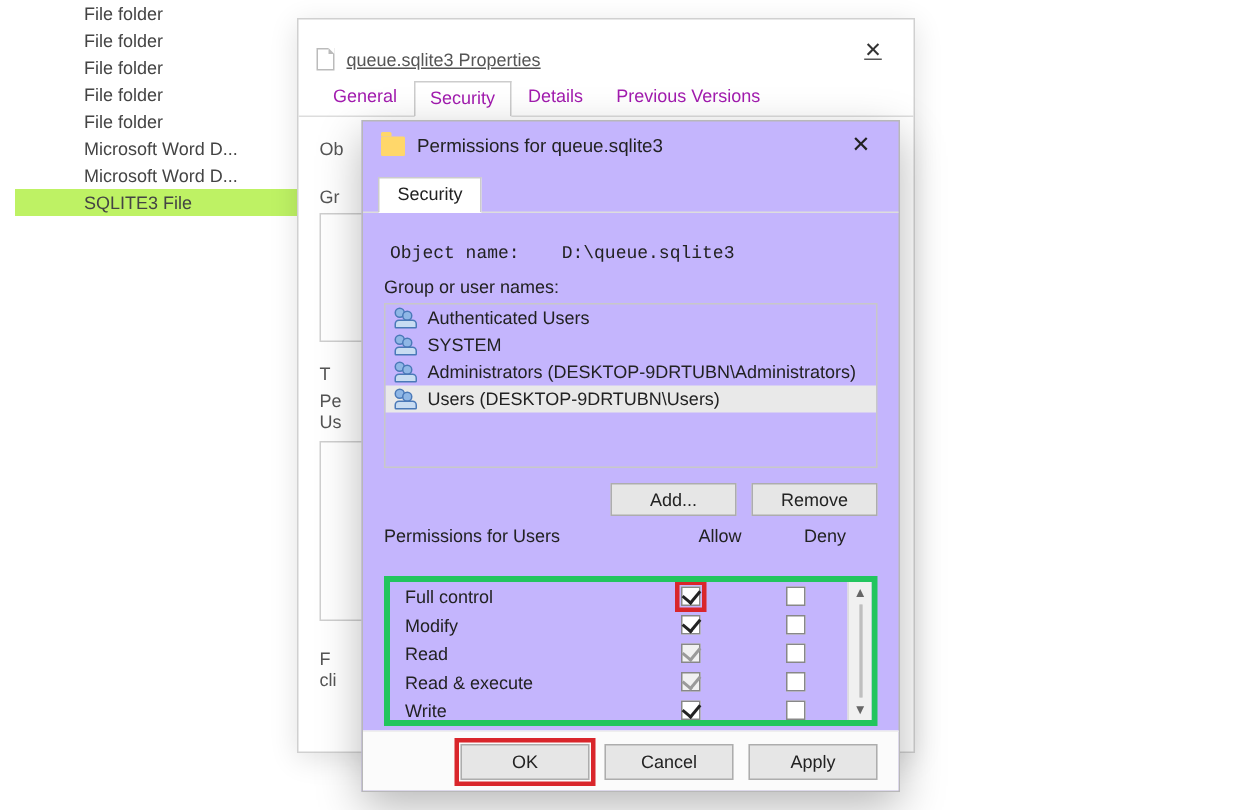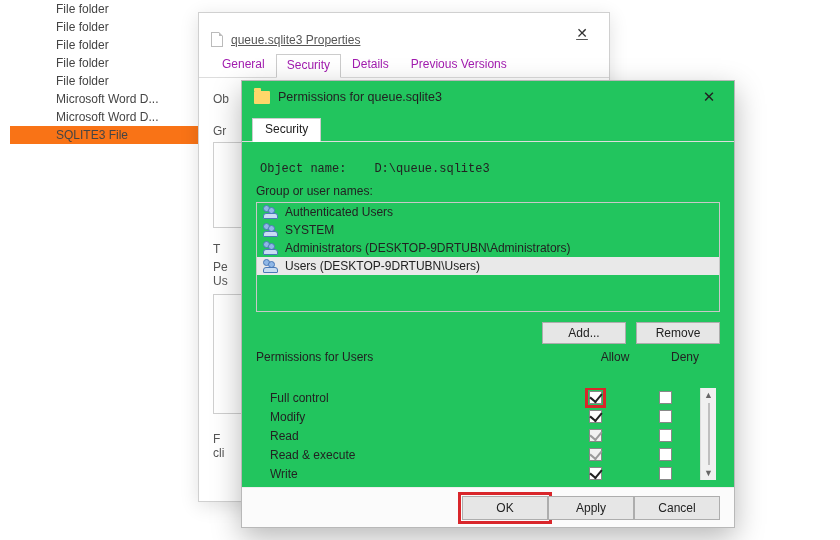--- a/index.html
+++ b/index.html
@@ -18,21 +18,21 @@
   #left-list {
     position: absolute; left: 10px; top: 0; width: 200px;
     padding-top: 0;
   }
   #left-list .row {
     height: 18px; line-height: 18px;
     padding-left: 46px;
     white-space: nowrap; overflow: hidden; text-overflow: ellipsis;
     color: #444;
   }
-  #left-list .row.selected { background: #f97316; }
+  #left-list .row.selected { background: #bef264; }
 
   
   #win-props {
     position: absolute; left: 198px; top: 12px;
     width: 412px; height: 490px;
     background: #fff;
     border: 1px solid #d0d0d0;
     box-shadow: 0 4px 18px rgba(0,0,0,.12);
   }
   #win-props .titlebar {
@@ -73,22 +73,22 @@
     border: 1px solid #cfcfcf; height: 86px; margin-top:4px;
   }
   #win-props .sep-label { margin-top: 14px; }
   #win-props .pbox {
     border: 1px solid #cfcfcf; height: 120px; margin-top:6px;
   }
 
   
   #win-perm {
     position: absolute; left: 241px; top: 80px;
-    width: 494px; height: 448px;
-    background: #22c55e;
+    width: 359px; height: 448px;
+    background: #c4b5fd;
     border: 1px solid #b8b8b8;
     box-shadow: 0 10px 28px rgba(0,0,0,.28);
     z-index: 5;
   }
   #win-perm .titlebar {
     height: 32px; display:flex; align-items:center;
     padding: 0 4px 0 12px;
   }
   #win-perm .titlebar .folder {
     width: 16px; height: 13px; background:#ffd76a;
@@ -179,21 +179,21 @@
   }
   .scrollcol .ar{
     width:100%; height:14px; display:flex; align-items:center; justify-content:center;
     color:#666; font-size:9px;
   }
   .scrollcol .thumb{ flex:1; margin:1px 2px; background:#cfcfcf; border:1px solid #bfbfbf; }
 
   .footer {
     position:absolute; left:0; right:0; bottom:0; height:40px;
     display:flex; justify-content:flex-end; align-items:center;
-    padding-right:14px;
+    gap:10px; padding-right:14px;
     border-top:1px solid #eee; background:#fbfbfb;
   }
   .footer button.win{ width:86px; padding:4px 0; }
   .footer .ok-hl{ outline:3px solid #d9262b; outline-offset:1px; }
 
   
   .faint{ color:#555; }
 </style>
 </head>
 <body>
@@ -354,16 +354,16 @@
         </div>
       <div class="scrollcol">
         <div class="ar">▲</div>
         <div class="thumb"></div>
         <div class="ar">▼</div>
       </div>
     </div>
   </div>
   <div class="footer">
     <button class="win ok-hl">OK</button>
+    <button class="win">Cancel</button>
     <button class="win">Apply</button>
-    <button class="win">Cancel</button>
   </div>
 </div>
 
 </body></html>

